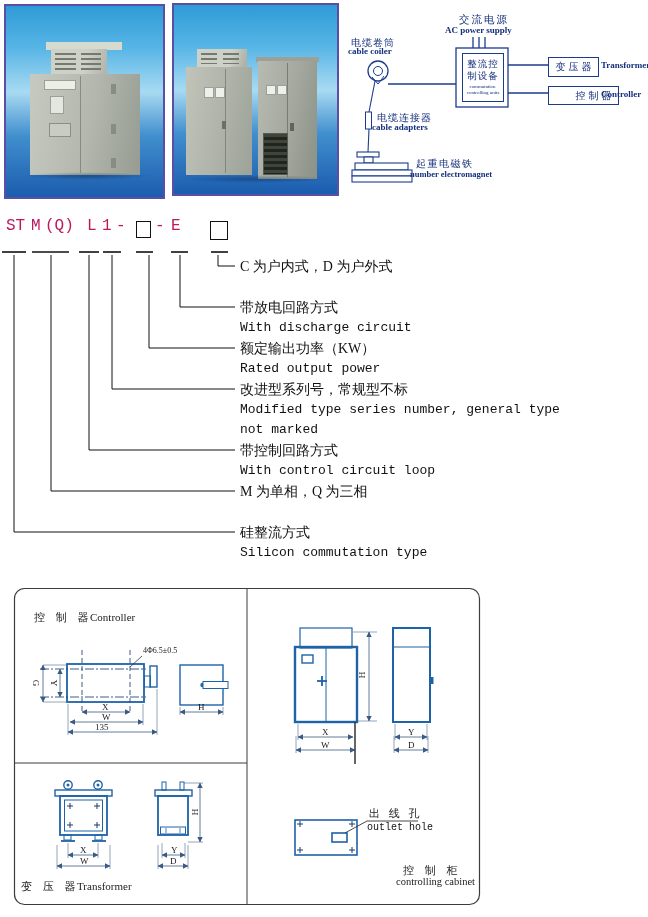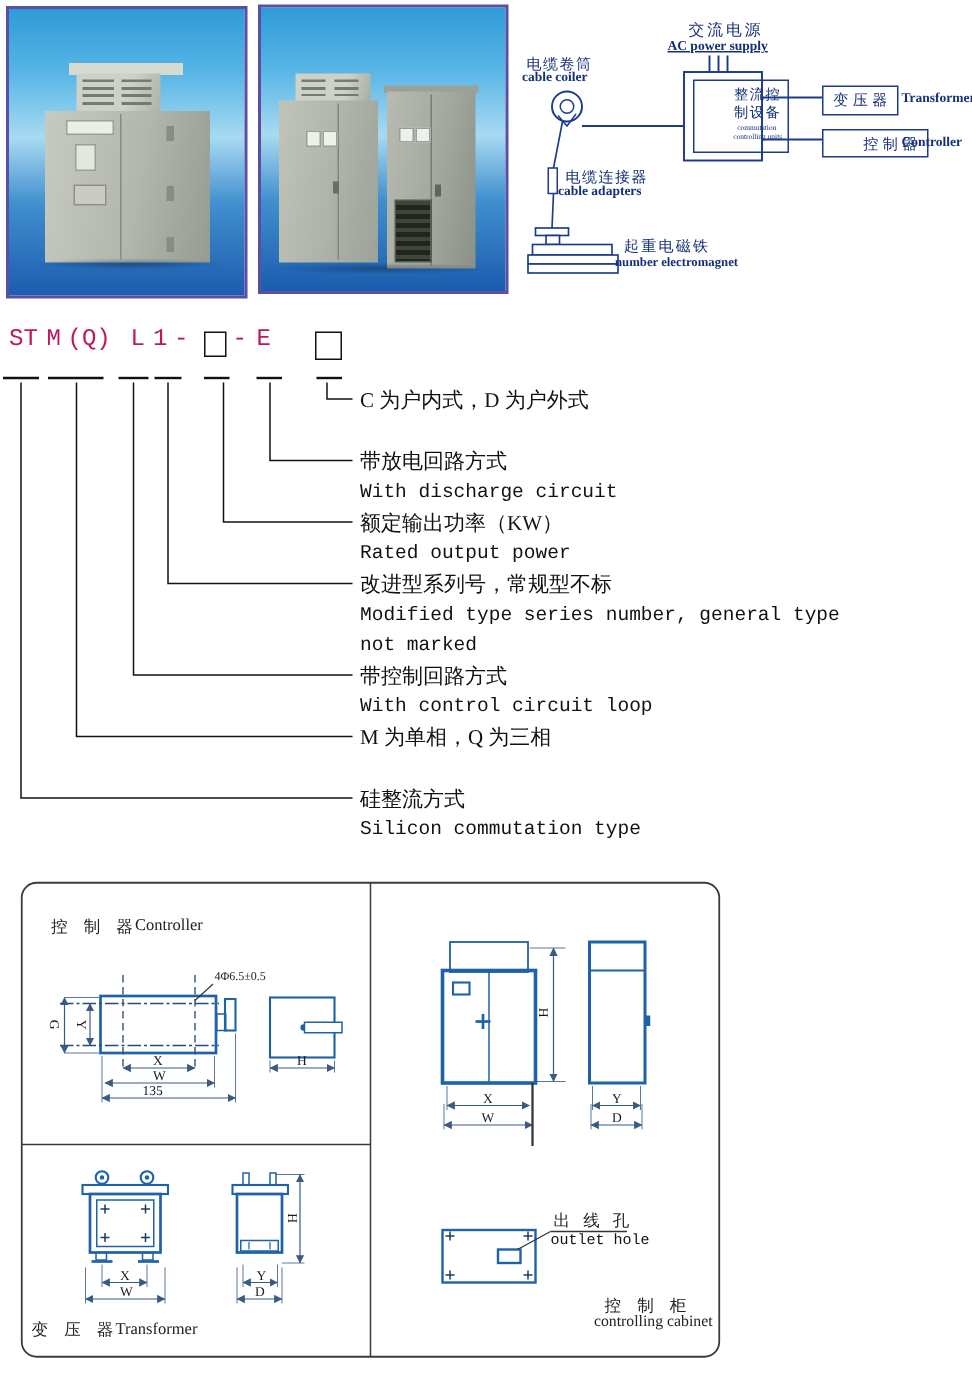--- a/index.html
+++ b/index.html
@@ -251,24 +251,24 @@
         <line x1="349" y1="850" x2="355" y2="850"></line>
           <line x1="352" y1="847" x2="352" y2="853"></line>
       </g>
       <rect x="332" y="833" width="15" height="9" fill="none" stroke="#1e62a8" stroke-width="1.6"></rect>
       <line x1="345" y1="833" x2="367" y2="821" stroke="#333" stroke-width=".9"></line>
       <line x1="367" y1="821" x2="418" y2="821" stroke="#333" stroke-width=".9"></line>
     </g>
   </svg>
 
   <div class="ab dg dg-cn" style="left:459px;top:13px;">交流电源</div>
-  <div class="ab dg dg-en" style="left:445px;top:25px;text-decoration:underline;">AC power supply</div>
+  <div class="ab dg dg-en" style="left:445px;top:25px;">AC power supply</div>
   <div class="ab dg dg-cn" style="left:351px;top:36px;font-size:10px;letter-spacing:1px;">电缆卷筒</div>
   <div class="ab dg dg-en" style="left:348px;top:46px;">cable coiler</div>
-  <div class="ab dg-inner dg" style="left:462px;top:53px;width:40px;height:47px;padding-left:22px;">
+  <div class="ab dg-inner dg" style="left:462px;top:53px;width:40px;height:47px;">
     <span class="b">整流控</span>
     <span class="b">制设备</span>
     <span class="s">commutation</span>
     <span class="s">controlling units</span>
   </div>
   <div class="ab dg-box dg" style="left:548px;top:57px;width:49px;height:18px;font-size:10px;letter-spacing:3px;text-indent:3px;">
     <span>变压器</span>
   </div>
   <div class="ab dg dg-en" style="left:601px;top:60px;">Transformer</div>
   <div class="ab dg-box dg" style="left:548px;top:86px;width:49px;height:17px;font-size:10px;letter-spacing:3px;text-indent:3px;padding-left:20px;">

